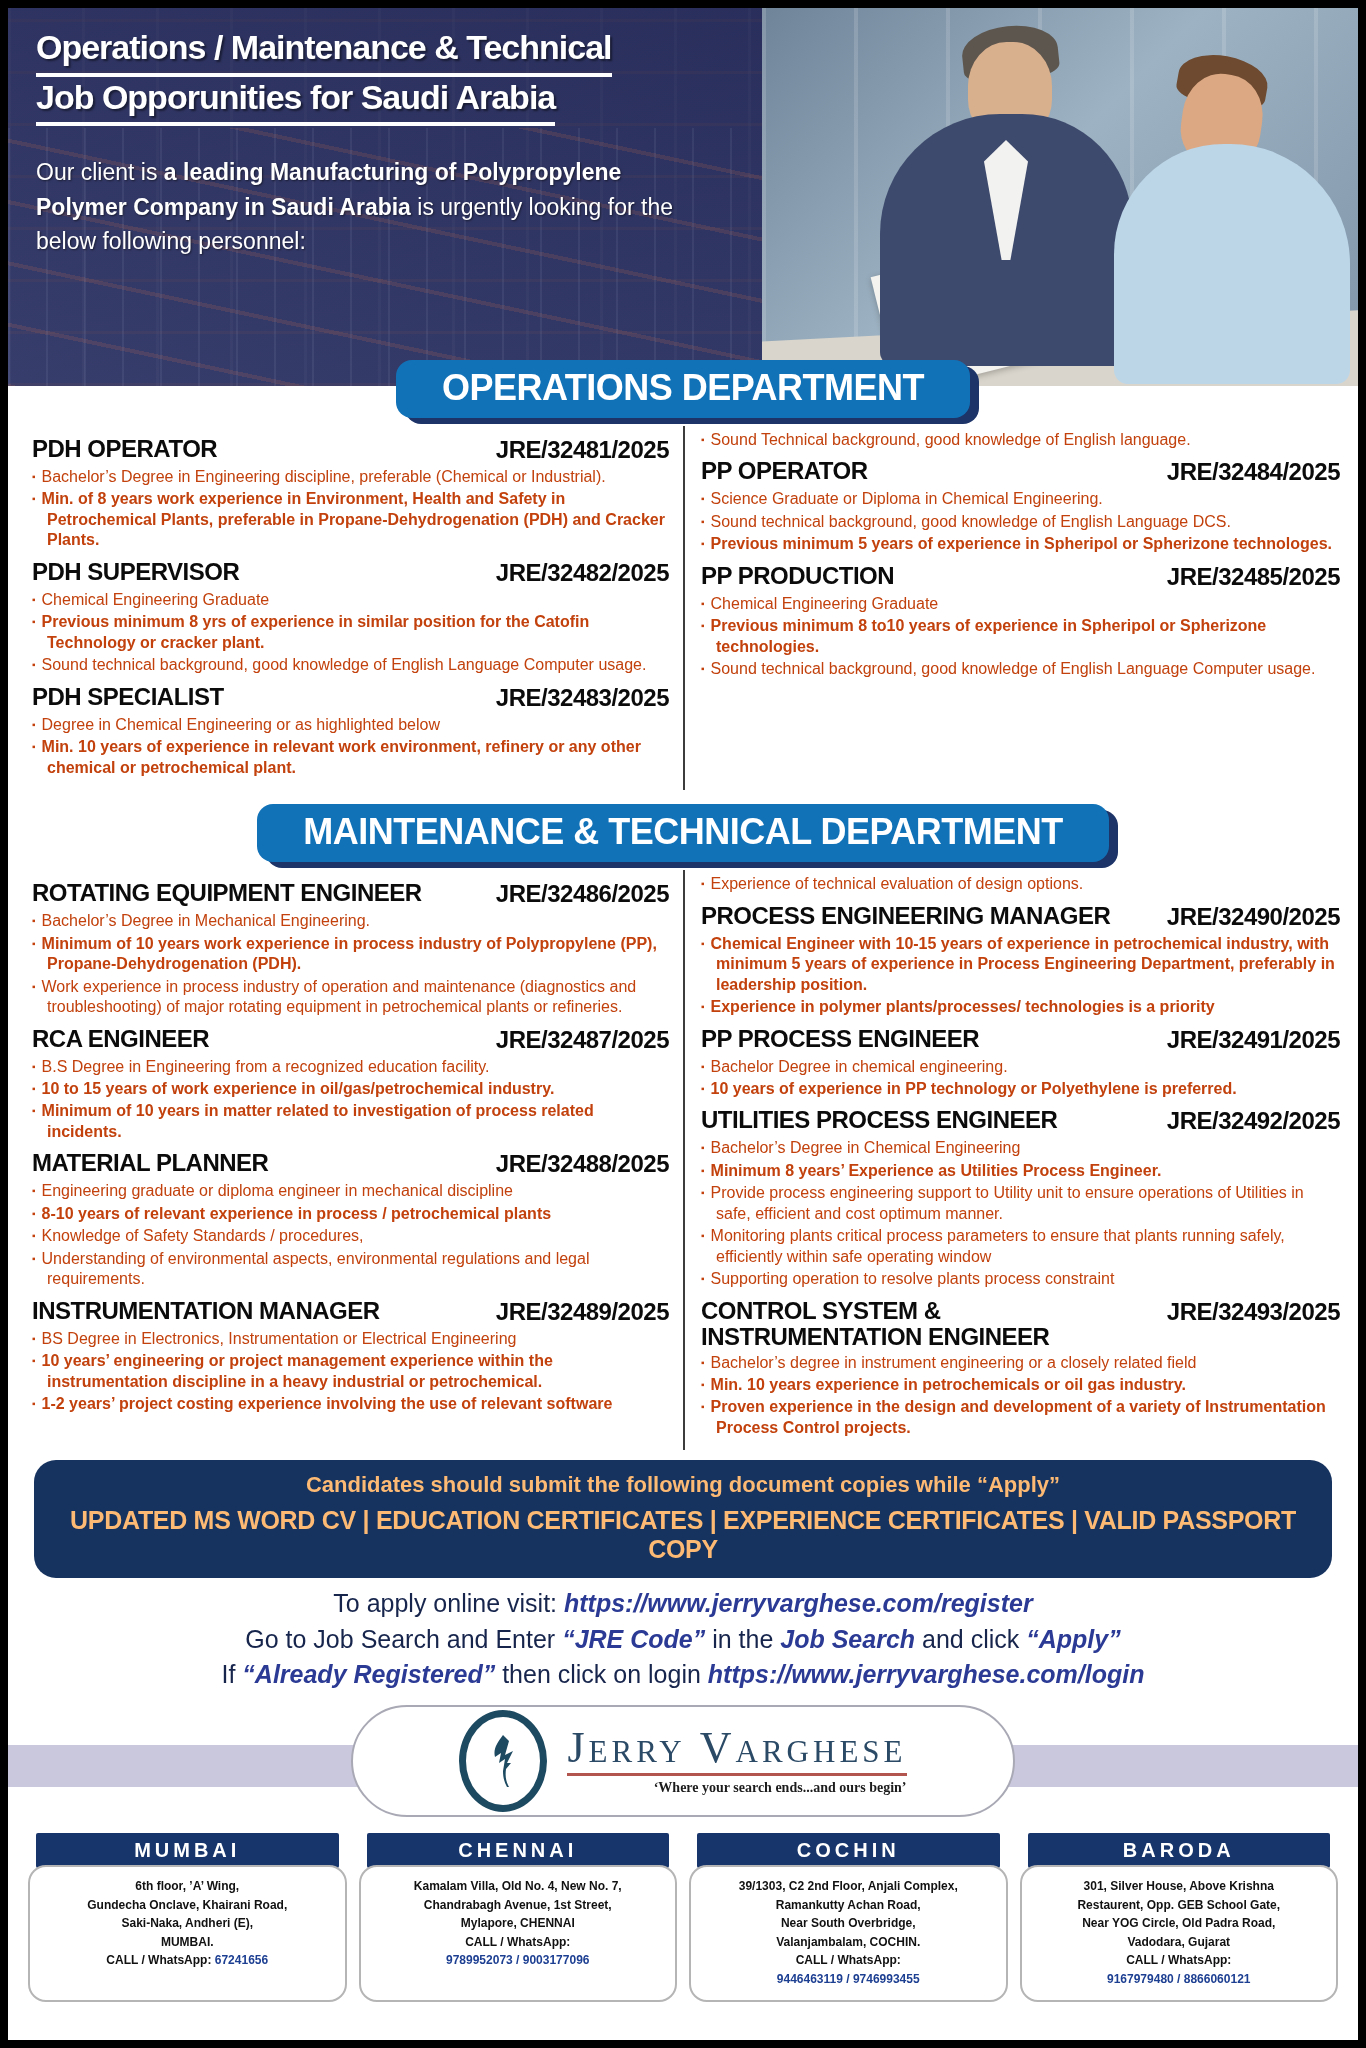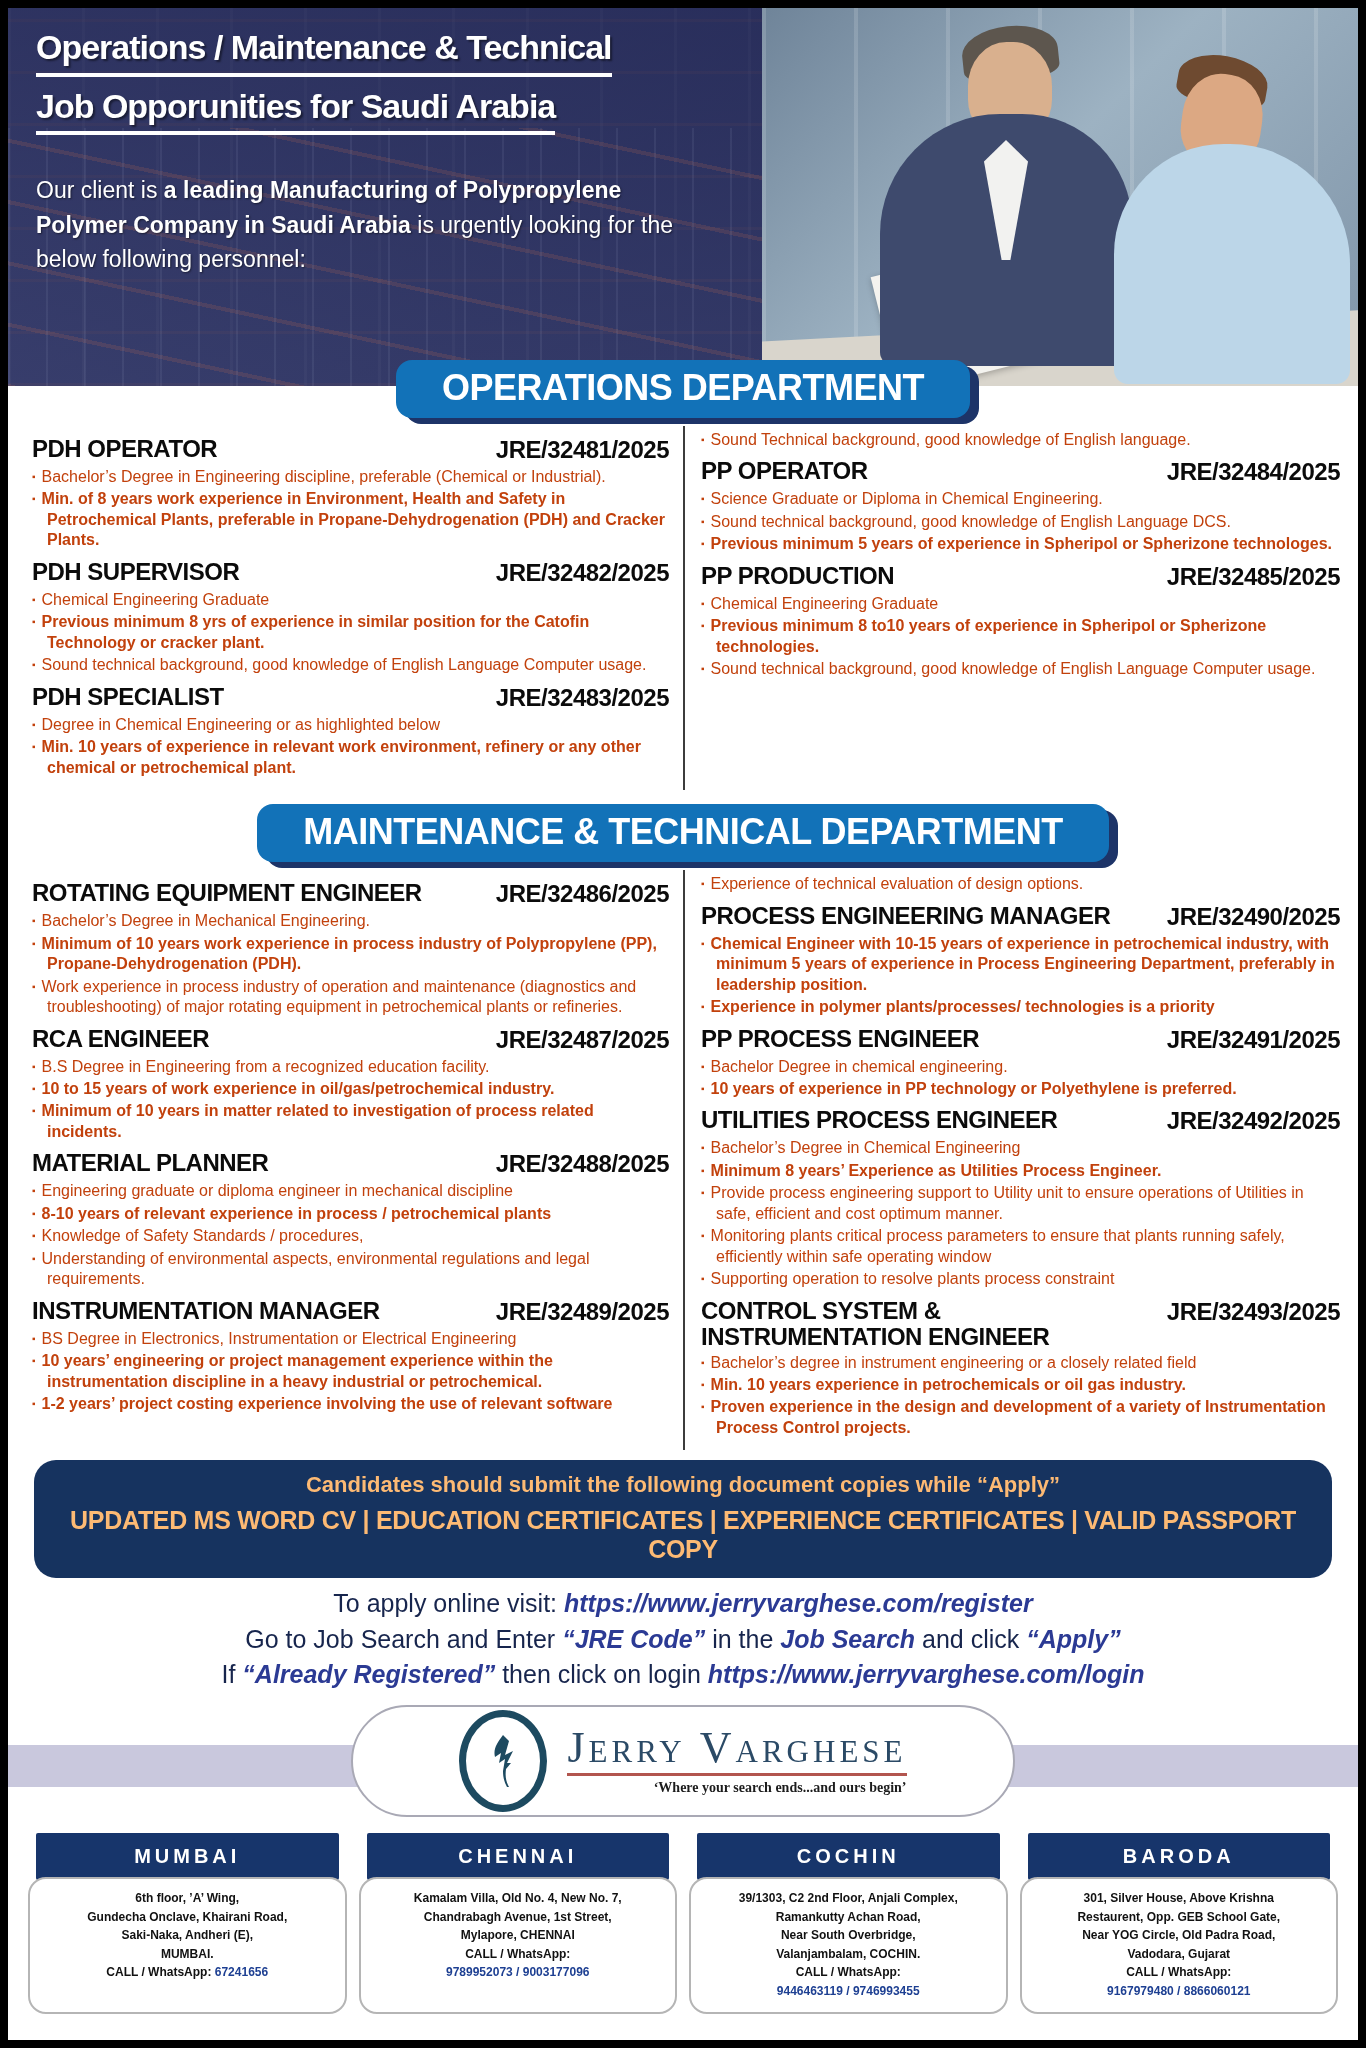--- a/index.html
+++ b/index.html
@@ -31,21 +31,21 @@
         border-radius:46% 46% 40% 40%;}
   .hair1{position:absolute;left:200px;bottom:322px;width:96px;height:52px;background:#5d564e;
         border-radius:50% 50% 20% 20%;transform:rotate(-6deg);}
   .man2{position:absolute;left:352px;bottom:16px;width:236px;height:240px;background:#bcd6e8;
         border-radius:110px 120px 14px 14px;}
   .head2{position:absolute;left:420px;bottom:234px;width:80px;height:92px;background:#dca883;
         border-radius:46% 46% 40% 40%;transform:rotate(8deg);}
   .hair2{position:absolute;left:416px;bottom:296px;width:90px;height:48px;background:#6e4a30;
         border-radius:50% 50% 24% 24%;transform:rotate(10deg);}
   .hdr-text{position:absolute;left:28px;top:22px;width:735px;color:#fff;}
-  .tline{display:inline-block;border-bottom:4px solid #fff;padding-bottom:7px;margin-bottom:12px;}
+  .tline{display:inline-block;border-bottom:4px solid #fff;padding-bottom:7px;margin-bottom:3px;}
   .title{font-size:34px;font-weight:800;letter-spacing:-1px;line-height:1.05;text-shadow:2px 2px 2px rgba(0,0,0,.45);}
   .intro{margin-top:26px;font-size:23px;line-height:1.5;width:660px;text-shadow:1px 1px 2px rgba(0,0,0,.5);}
   .intro b{font-weight:700;}
 
   
   .dept-banner{display:table;margin:14px auto 8px;background:#1272b8;color:#fff;
       font-size:36px;font-weight:800;letter-spacing:-.5px;padding:7px 46px 9px;
       border-radius:16px;box-shadow:9px 6px 0 #1d3468;position:relative;z-index:2;}
   .ops-banner{margin-top:-26px;}
 
@@ -82,21 +82,21 @@
   .logo-text{display:flex;flex-direction:column;align-items:flex-end;}
   .logo-name{font-family:"Liberation Serif", serif;font-variant:small-caps;font-size:44px;
       letter-spacing:4px;color:#2b4a66;line-height:1;}
   .logo-rule{width:100%;height:3px;background:#b2554e;margin:3px 0 4px;}
   .logo-tag{font-family:"Liberation Serif", serif;font-size:14px;font-weight:700;color:#1c1c1c;}
 
   
   .offices{display:grid;grid-template-columns:repeat(4,1fr);gap:12px;margin:10px 20px 0;}
   .office{display:flex;flex-direction:column;}
   .bar{margin:0 8px;background:#17356b;color:#fff;text-align:center;font-size:20px;font-weight:800;
-       letter-spacing:4px;padding:12px 0;border-radius:2px;}
+       letter-spacing:4px;padding:6px 0;border-radius:2px;}
   .obox{border:2px solid #b5b5b5;border-radius:18px;margin-top:-3px;background:#fff;flex:1;
         padding:10px 6px 12px;text-align:center;font-size:12px;font-weight:700;color:#111;
         line-height:1.55;}
   .phone{color:#1d3f92;font-weight:800;}
 </style>
 </head>
 <body>
 
 <div class="page">
   <div class="inner">

